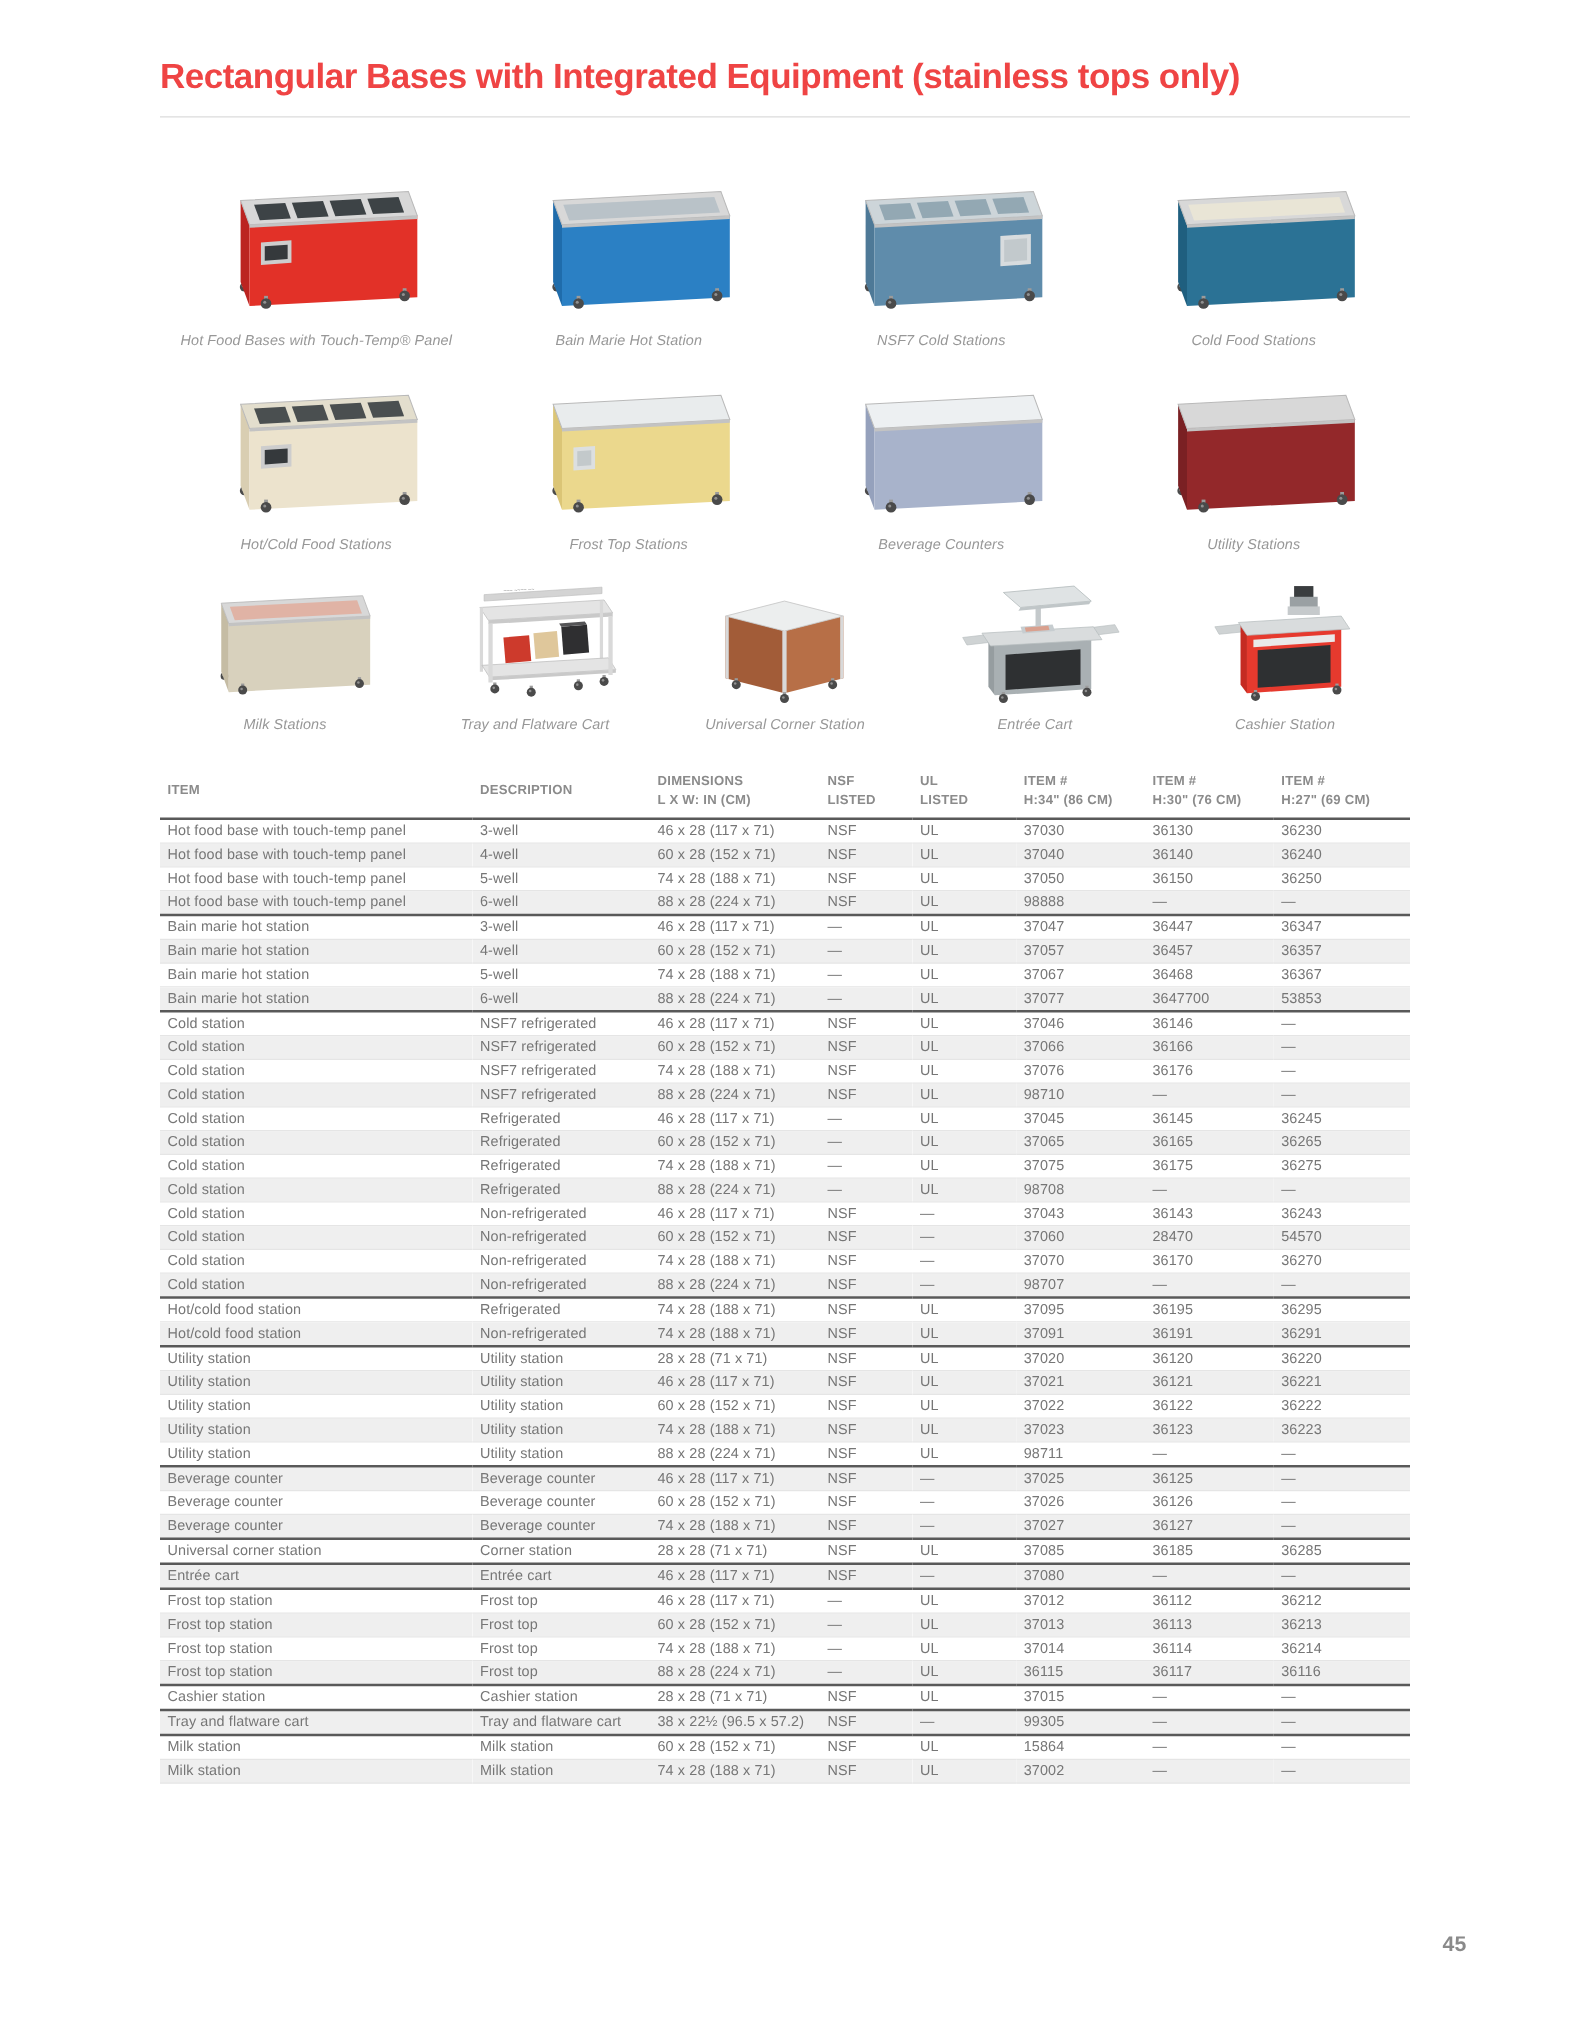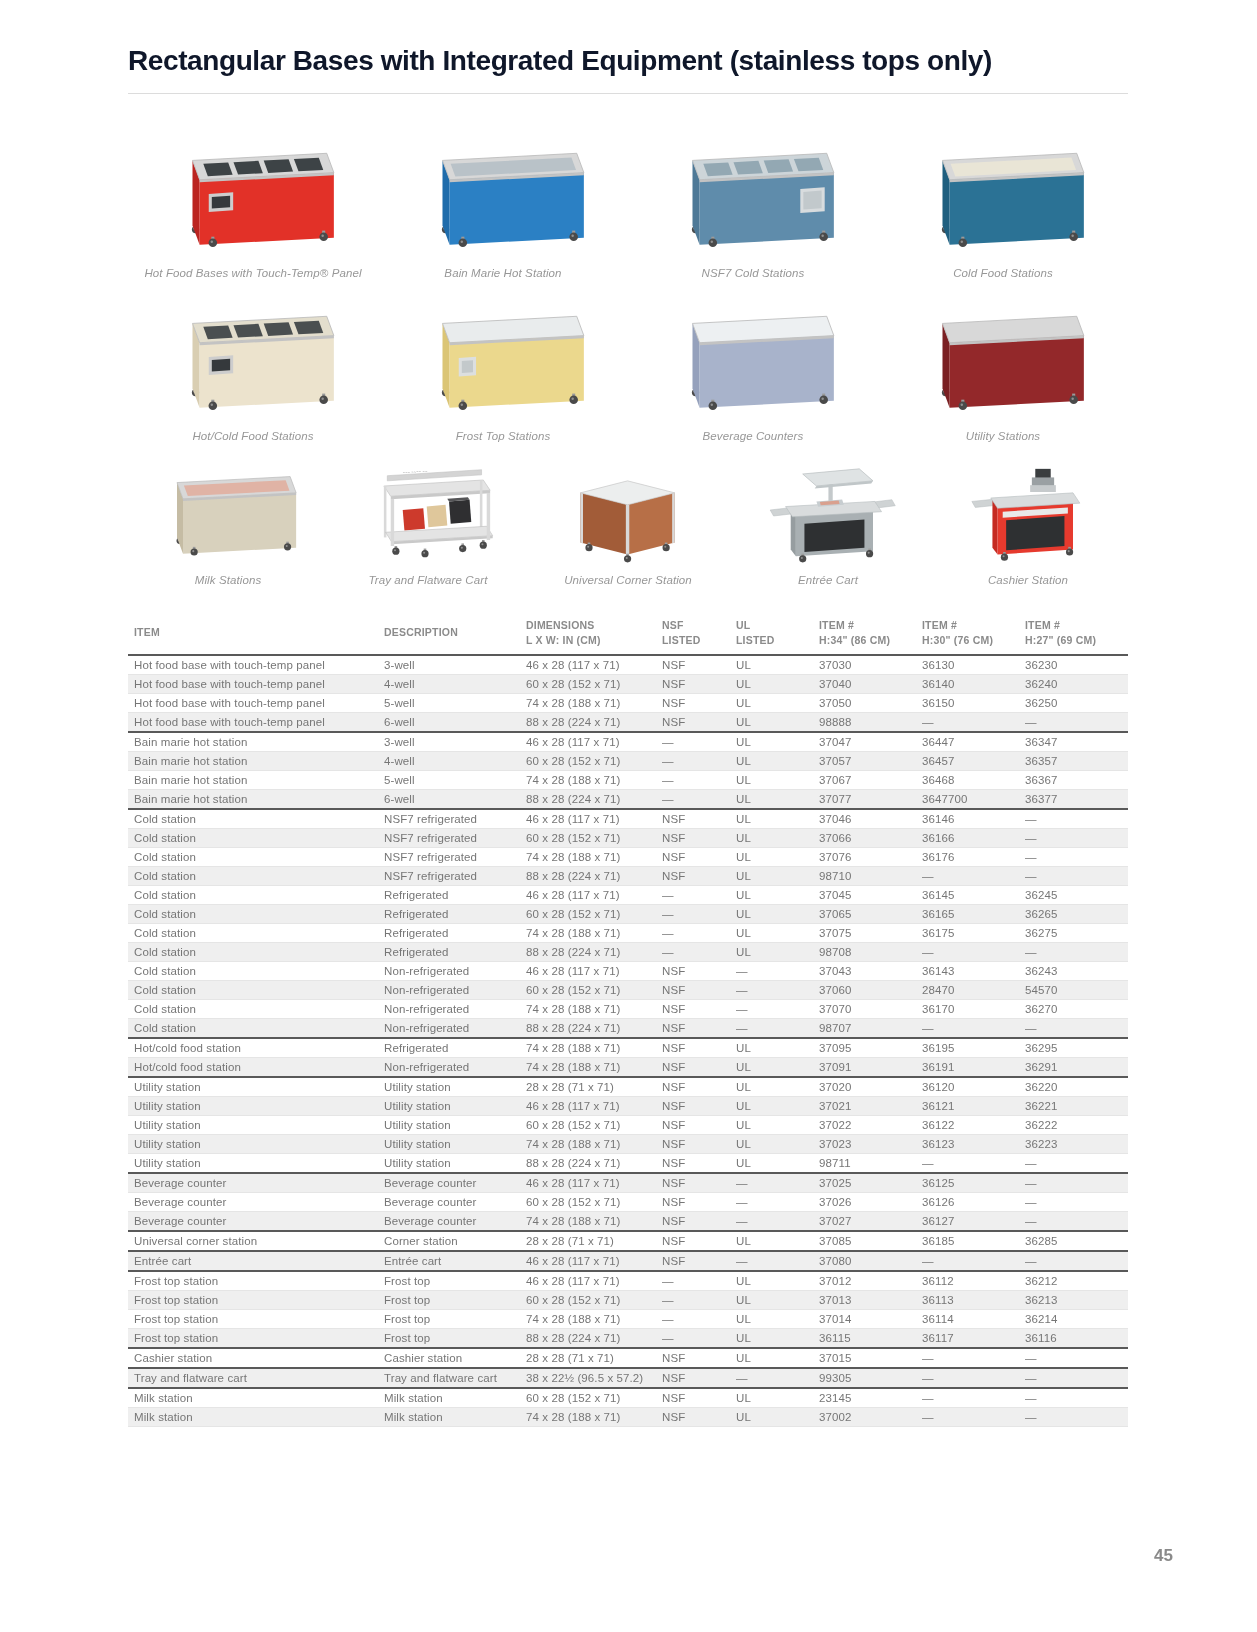--- a/index.html
+++ b/index.html
@@ -2,21 +2,21 @@
 <html><head>
 <meta charset="utf-8">
 <style>
   html,body{margin:0;padding:0;}
   body{
     width:1257px;height:1632px;background:#ffffff;position:relative;
     font-family:"Liberation Sans",sans-serif;overflow:hidden;
   }
   .content{position:absolute;left:128px;top:0;width:1000px;}
   .page-title{
-    font-size:28px;font-weight:700;color:#0f172a;letter-spacing:-0.4px;
+    font-size:28px;font-weight:700;color:#ef4444;letter-spacing:-0.4px;
     margin:46px 0 16px 0;line-height:1.1;
   }
   .title-rule{border:none;border-top:1px solid #dcdcdc;margin:0 0 42px 0;}
   .grid-row{display:flex;justify-content:flex-start;margin-bottom:20px;}
   .grid-row .product{display:flex;flex-direction:column;align-items:center;}
   .cols4 .product{width:250px;}
   .cols5 .product{width:200px;}
   .art{width:178px;}
   .cols5 .art{width:150px;}
   .art svg{display:block;width:100%;height:auto;}
@@ -482,21 +482,21 @@
           <td>36367</td>
         </tr>
         <tr class="alt group-end">
           <td>Bain marie hot station</td>
           <td>6-well</td>
           <td>88 x 28 (224 x 71)</td>
           <td>—</td>
           <td>UL</td>
           <td>37077</td>
           <td>3647700</td>
-          <td>36377</td>
+          <td>53853</td>
         </tr>
         <tr>
           <td>Cold station</td>
           <td>NSF7 refrigerated</td>
           <td>46 x 28 (117 x 71)</td>
           <td>NSF</td>
           <td>UL</td>
           <td>37046</td>
           <td>36146</td>
           <td>—</td>
@@ -790,21 +790,21 @@
           <td>99305</td>
           <td>—</td>
           <td>—</td>
         </tr>
         <tr>
           <td>Milk station</td>
           <td>Milk station</td>
           <td>60 x 28 (152 x 71)</td>
           <td>NSF</td>
           <td>UL</td>
-          <td>23145</td>
+          <td>15864</td>
           <td>—</td>
           <td>—</td>
         </tr>
         <tr class="alt">
           <td>Milk station</td>
           <td>Milk station</td>
           <td>74 x 28 (188 x 71)</td>
           <td>NSF</td>
           <td>UL</td>
           <td>37002</td>

